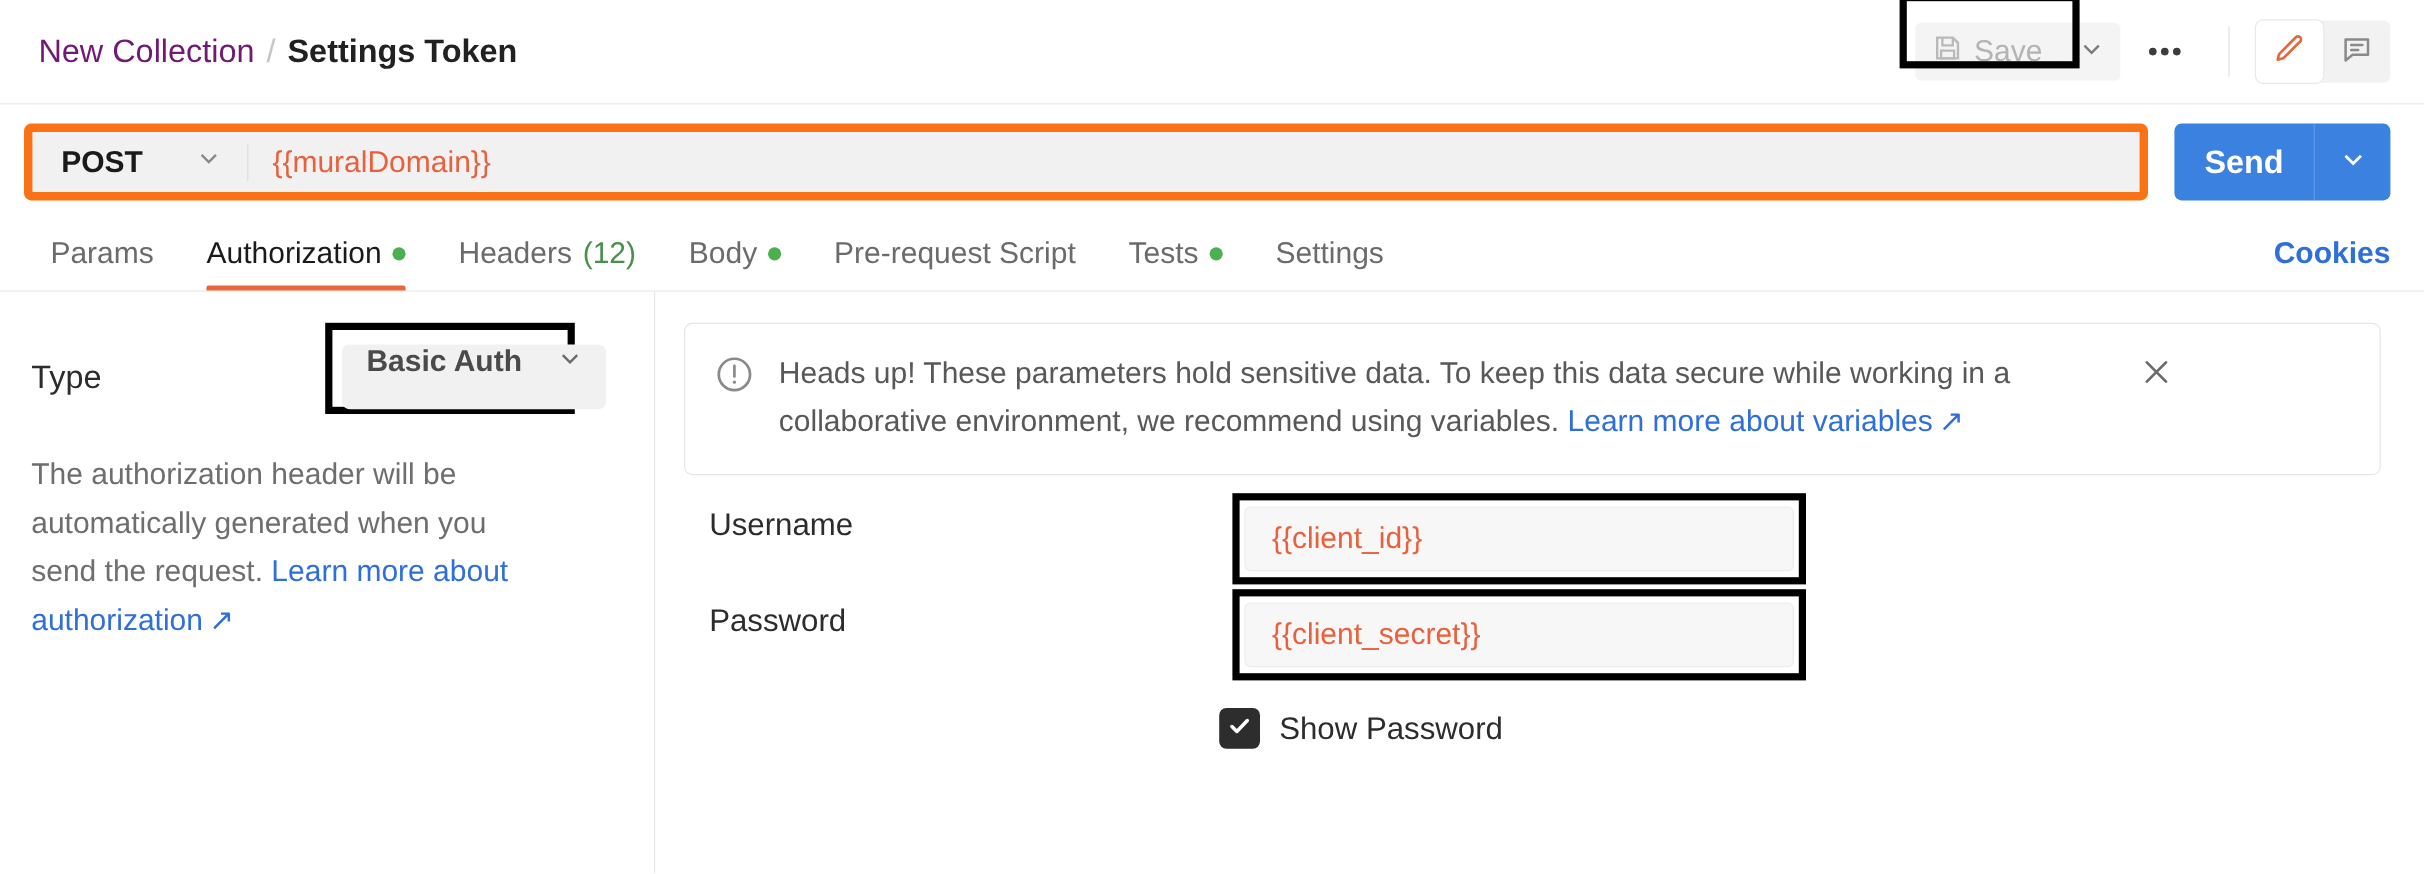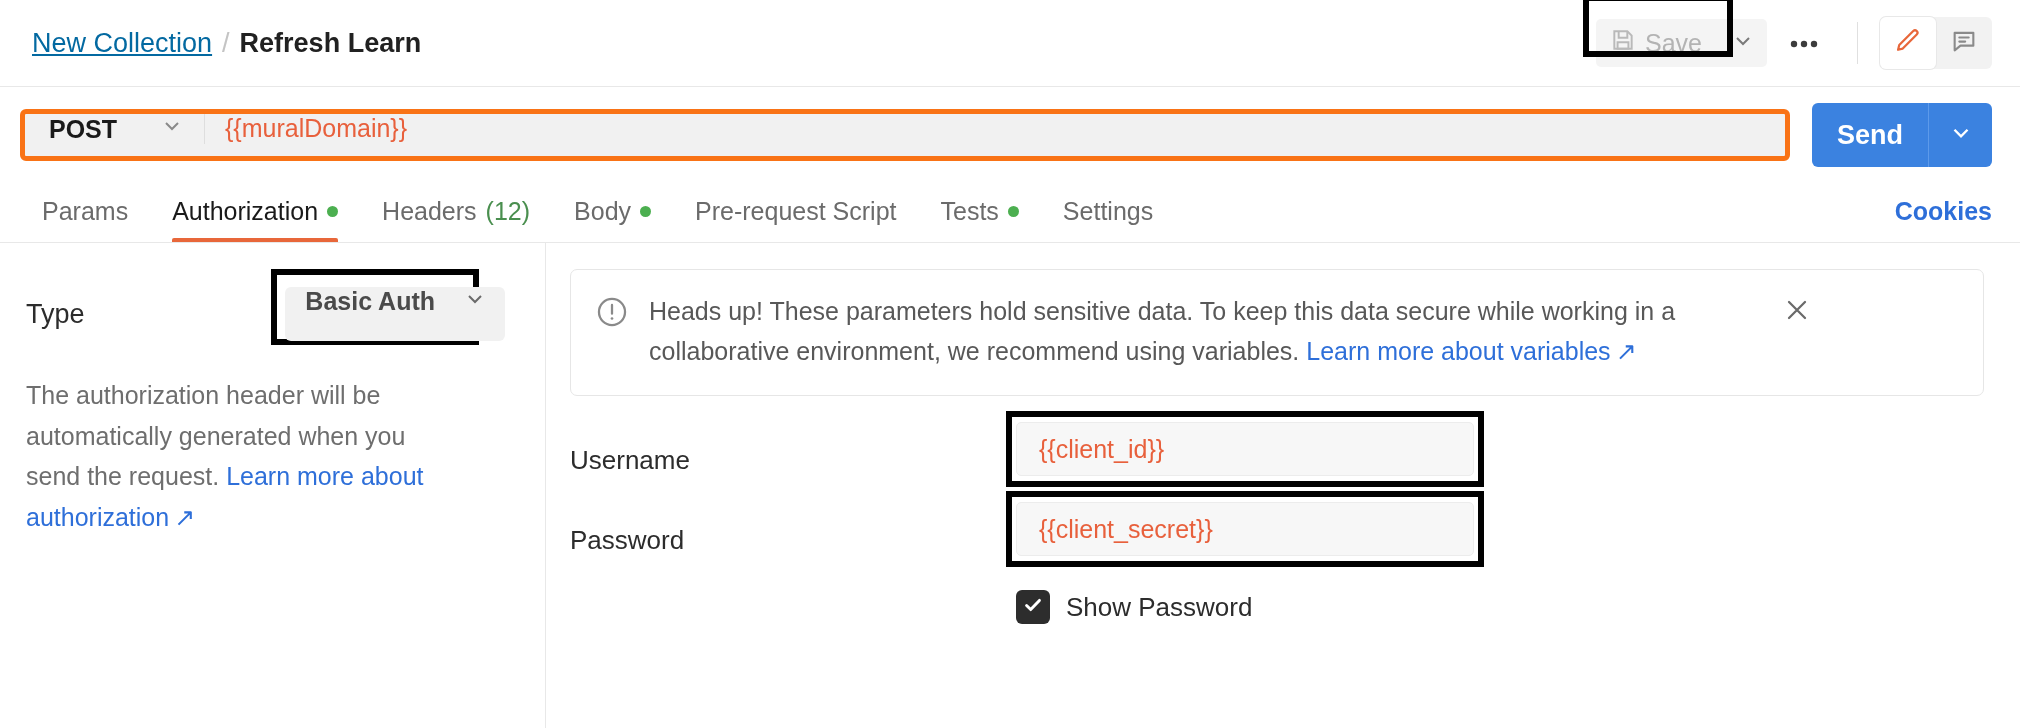--- a/index.html
+++ b/index.html
@@ -17,21 +17,21 @@
     border-bottom: 1px solid #e8e8e8;
     display: flex;
     align-items: center;
   }
   .breadcrumb {
     display: flex; align-items: center;
     gap: 10px;
     margin-left: 32px;
     font-size: 27px;
   }
-  .crumb-collection { color: #0369a1; font-weight: 400; text-decoration: underline; }
+  .crumb-collection { color: #701a75; font-weight: 400; }
   .crumb-sep { color: #c4c4c4; font-weight: 400; }
   .crumb-current { color: #212121; font-weight: 700; }
 
   .header-right {
     margin-left: auto;
     display: flex; align-items: center;
     margin-right: 28px;
     gap: 0px;
   }
 
@@ -88,25 +88,25 @@
   .icon-btn.active { background: #fff; border-radius: 6px; box-shadow: 0 0 0 1px #e8e8e8; }
 
   
   .urlbar-row {
     display: flex; align-items: center;
     padding: 16px 28px 14px 20px;
     gap: 0;
   }
   .method-url {
     flex: 1;
-    display: flex; align-items: flex-start;
+    display: flex; align-items: center;
     background: #f1f1f1;
-    border: 5px solid #f97316;
+    border: 7px solid #f97316;
     border-radius: 6px;
-    height: 52px;
+    height: 64px;
     overflow: hidden;
   }
   .method-select {
     width: 180px;
     display: flex; align-items: center; justify-content: space-between;
     padding: 0 20px 0 24px;
     border-right: 1px solid #dedede;
     font-size: 25px;
     font-weight: 700;
     color: #1a1a1a;
@@ -255,23 +255,24 @@
   }
   .banner-text a { color: #2e6fd9; text-decoration: none; }
   .banner-close {
     flex: 0 0 auto;
     margin-top: 2px;
     margin-left: 12px;
   }
 
   
   .cred-row {
-    display: flex; align-items: flex-end;
+    display: flex; align-items: flex-start;
     margin-top: 26px;
     position: relative;
+    margin-left: 21px;
   }
   .cred-label {
     width: 446px;
     font-size: 26px;
     color: #2c2c2c;
   }
   .cred-field-wrap {
     position: relative;
     flex: 1;
     max-width: 458px;
@@ -310,21 +311,21 @@
   }
   .showpw-label { font-size: 26px; color: #2c2c2c; }
 </style>
 </head>
 <body>
 
 <div class="header">
   <div class="breadcrumb">
     <span class="crumb-collection">New Collection</span>
     <span class="crumb-sep">/</span>
-    <span class="crumb-current">Refresh Learn</span>
+    <span class="crumb-current">Settings Token</span>
   </div>
 
   <div class="header-right">
     <div class="save-wrap">
       <div class="annot-save"></div>
       <div class="save-btn">
         <span>
           <svg width="26" height="26" viewBox="0 0 24 24" fill="none" stroke="#b9b9b9" stroke-width="1.8">
             <path d="M4 4h12l4 4v12H4z"></path>
               <path d="M8 4v6h8V4"></path>

